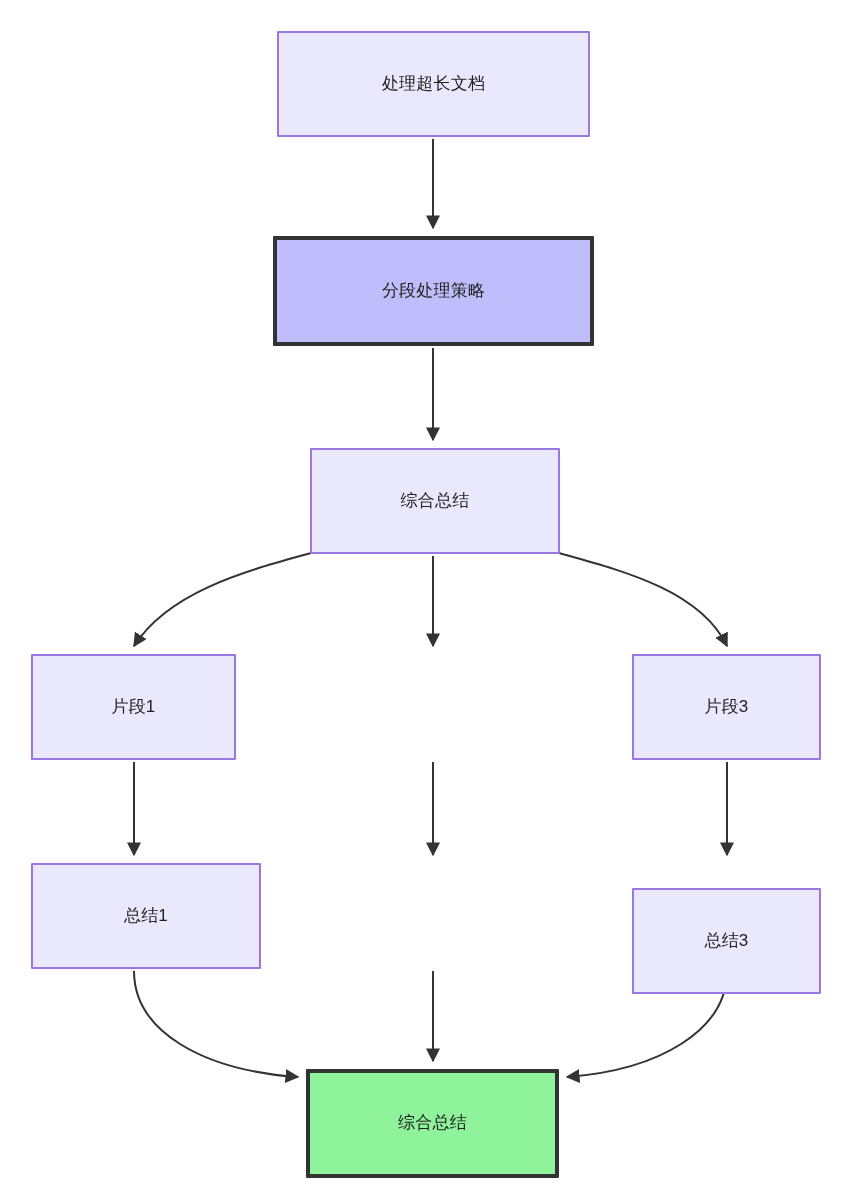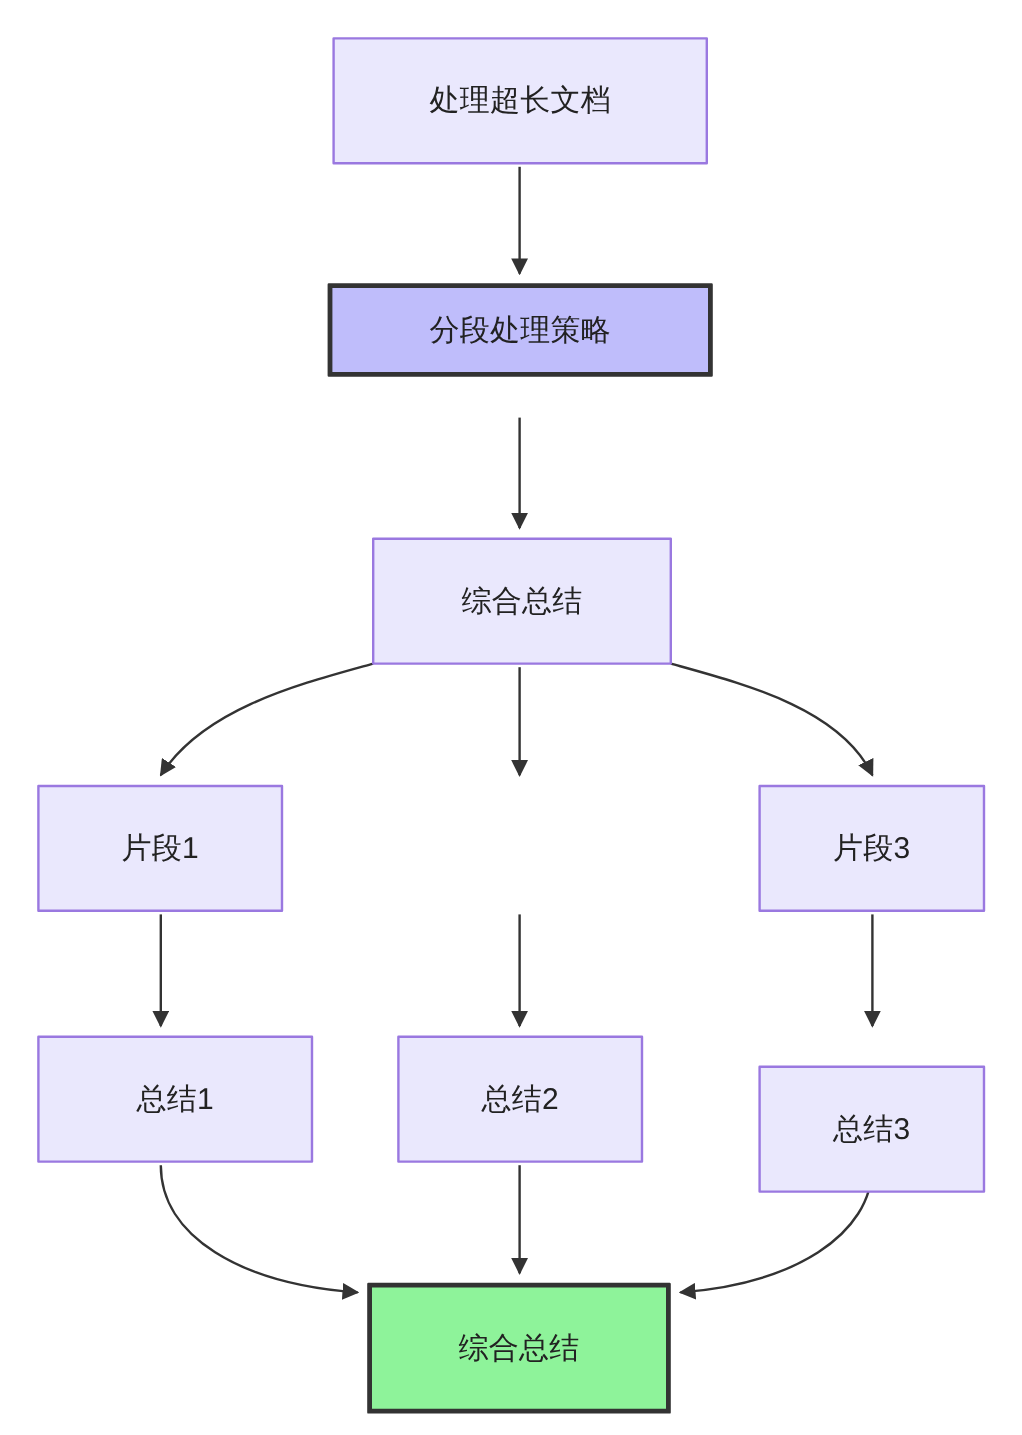--- a/index.html
+++ b/index.html
@@ -27,21 +27,21 @@
   .node {
     position: absolute;
     box-sizing: border-box;
     display: flex;
     align-items: center;
     justify-content: center;
     text-align: center;
     z-index: 2;
   }
   .node-label {
-    font-size: 25px;
+    font-size: 17px;
     line-height: 1.2;
     color: #222222;
     letter-spacing: 0.2px;
     white-space: nowrap;
   }
   .node.plain {
     background: #eae8fd;
     border: 2px solid #9a78e0;
     border-radius: 1px;
   }
@@ -83,44 +83,41 @@
       <path d="M 134 971 C 134 1030, 200 1070, 298 1077"></path>
       <path d="M 433 971 L 433 1061"></path>
       <path d="M 727 971 C 727 1030, 660 1070, 567 1077"></path>
     </g>
   </svg>
 
   <div class="node plain" style="left:277px; top:31px; width:313px; height:106px;">
     <span class="node-label">处理超长文档</span>
   </div>
 
-  <div class="node highlight" style="left:273px; top:236px; width:321px; height:78px;">
+  <div class="node highlight" style="left:273px; top:236px; width:321px; height:110px;">
     <span class="node-label">分段处理策略</span>
   </div>
 
   <div class="node plain" style="left:310px; top:448px; width:250px; height:106px;">
     <span class="node-label">综合总结</span>
   </div>
 
   <div class="node plain" style="left:31px; top:654px; width:205px; height:106px;text-align:right;">
     <span class="node-label">片段1</span>
   </div>
 
 
   <div class="node plain" style="left:632px; top:654px; width:189px; height:106px;">
     <span class="node-label">片段3</span>
   </div>
 
   <div class="node plain" style="left:31px; top:863px; width:230px; height:106px;">
     <span class="node-label">总结1</span>
   </div>
 
-  <div class="node plain" style="left:331px; top:863px; width:205px; height:106px;">
-    <span class="node-label">总结2</span>
-  </div>
 
   <div class="node plain" style="left:632px; top:863px; width:189px; height:106px;margin-top:25px;">
     <span class="node-label">总结3</span>
   </div>
 
   <div class="node result" style="left:306px; top:1069px; width:253px; height:109px;">
     <span class="node-label">综合总结</span>
   </div>
 
 </div>

